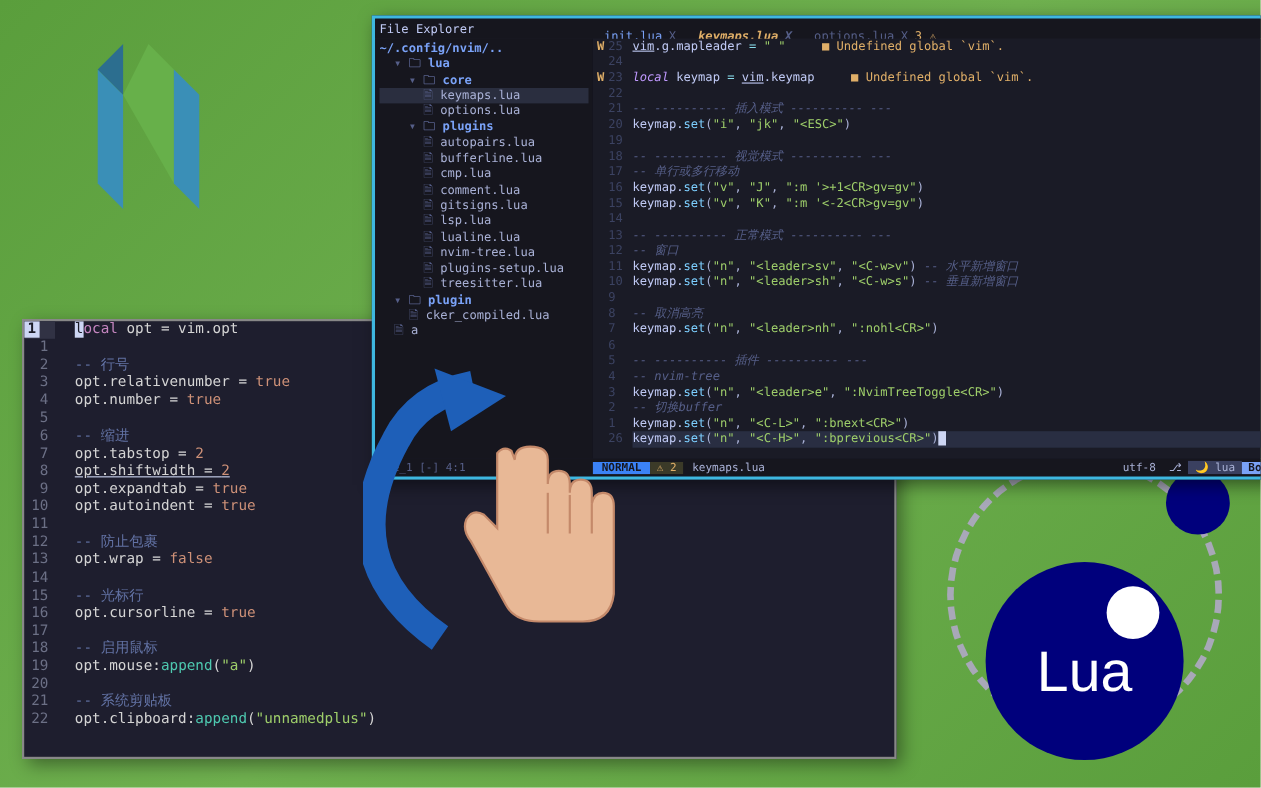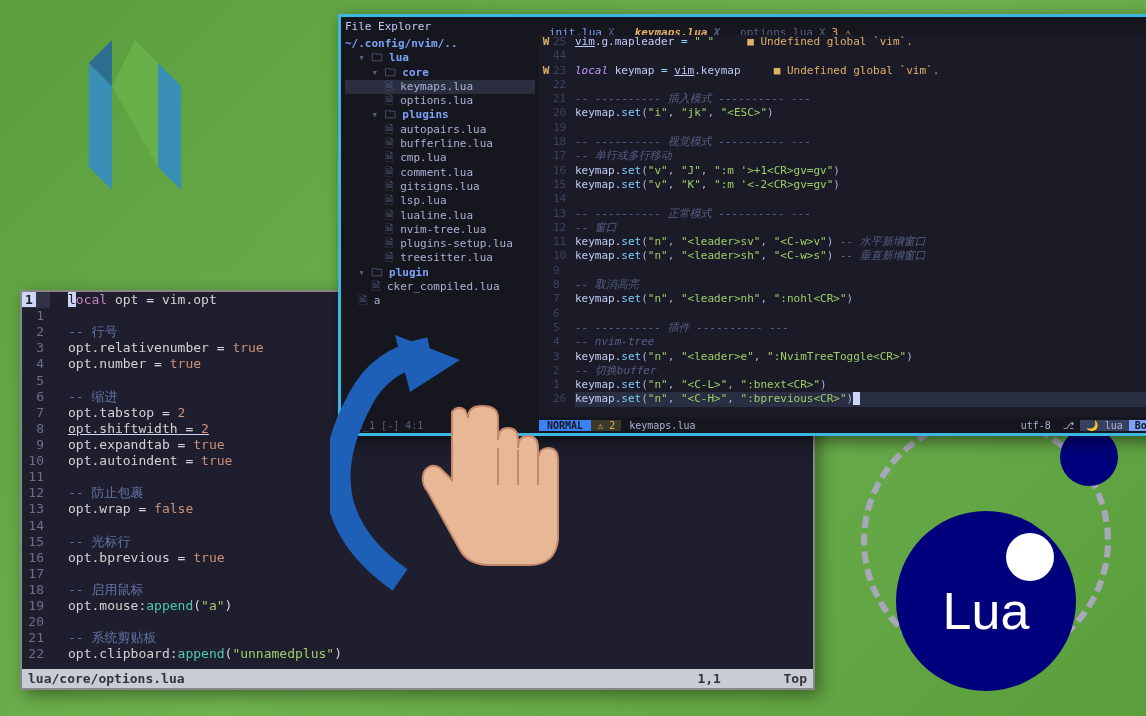--- a/index.html
+++ b/index.html
@@ -299,21 +299,21 @@
       <div class="code-line">
         <div class="gutter">14</div>
         <div class="code-text" style="padding-left: 18px;"></div>
       </div>
       <div class="code-line">
         <div class="gutter">15</div>
         <div class="code-text" style="padding-left: 18px;"><span class="bot-cmt">-- 光标行</span></div>
       </div>
       <div class="code-line">
         <div class="gutter">16</div>
-        <div class="code-text" style="padding-left: 18px;"><span class="bot-var">opt.bprevious = </span><span class="bot-bool">true</span></div>
+        <div class="code-text" style="padding-left: 18px;"><span class="bot-var">opt.cursorline = </span><span class="bot-bool">true</span></div>
       </div>
       <div class="code-line">
         <div class="gutter">17</div>
         <div class="code-text" style="padding-left: 18px;"></div>
       </div>
       <div class="code-line">
         <div class="gutter">18</div>
         <div class="code-text" style="padding-left: 18px;"><span class="bot-cmt">-- 启用鼠标</span></div>
       </div>
       <div class="code-line">
@@ -326,24 +326,20 @@
       </div>
       <div class="code-line">
         <div class="gutter">21</div>
         <div class="code-text" style="padding-left: 18px;"><span class="bot-cmt">-- 系统剪贴板</span></div>
       </div>
       <div class="code-line">
         <div class="gutter">22</div>
         <div class="code-text" style="padding-left: 18px;"><span class="bot-var">opt.clipboard:</span><span class="bot-fn">append</span><span class="bot-var">(</span><span class="bot-str">"unnamedplus"</span><span class="bot-var">)</span></div>
       </div>
     </div>
-  <div class="statusbar">
-    <span>lua/core/options.lua</span>
-    <span><span>1,1</span>&nbsp;&nbsp;&nbsp;&nbsp;&nbsp;&nbsp;&nbsp;&nbsp;<span>Top</span></span>
-  </div>
 </div>
 
 <div class="editor-top">
   <div class="tabbar">
     <div style="width:198px;padding-left:4px;color:#c0caf5;">File Explorer</div>
     <div id="tabs-container" style="display:flex;flex:1;">
         <div class="tab semi">
           <span>init.lua</span>
           <span class="tab-close">X</span>
         </div>
@@ -385,21 +381,21 @@
     </div>
     <div class="code-panel">
       <div id="top-code">
           <div class="code-row">
             <div class="warn-col">W</div>
             <div class="num-col">25</div>
             <div class="code-col"><span class="id uline">vim</span><span class="id">.g.mapleader </span><span class="op">=</span><span class=""> </span><span class="str">" "</span><span class="">     </span><span class="diag">■ Undefined global `vim`.</span></div>
           </div>
           <div class="code-row">
             <div class="warn-col"></div>
-            <div class="num-col">44</div>
+            <div class="num-col">24</div>
             <div class="code-col"></div>
           </div>
           <div class="code-row">
             <div class="warn-col">W</div>
             <div class="num-col">23</div>
             <div class="code-col"><span class="kw">local</span><span class="id"> keymap </span><span class="op">=</span><span class=""> </span><span class="id uline">vim</span><span class="id">.keymap</span><span class="">     </span><span class="diag">■ Undefined global `vim`.</span></div>
           </div>
           <div class="code-row">
             <div class="warn-col"></div>
             <div class="num-col">22</div>

